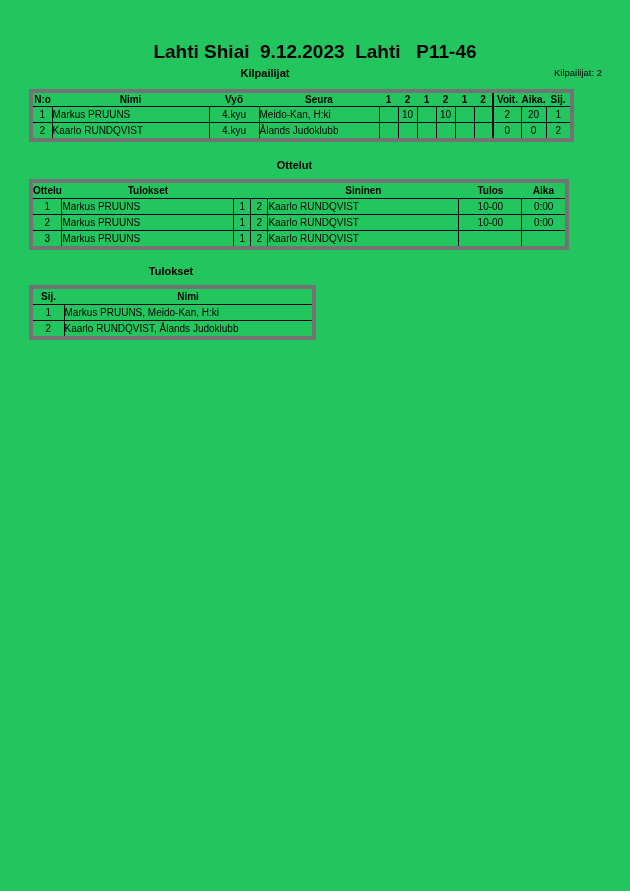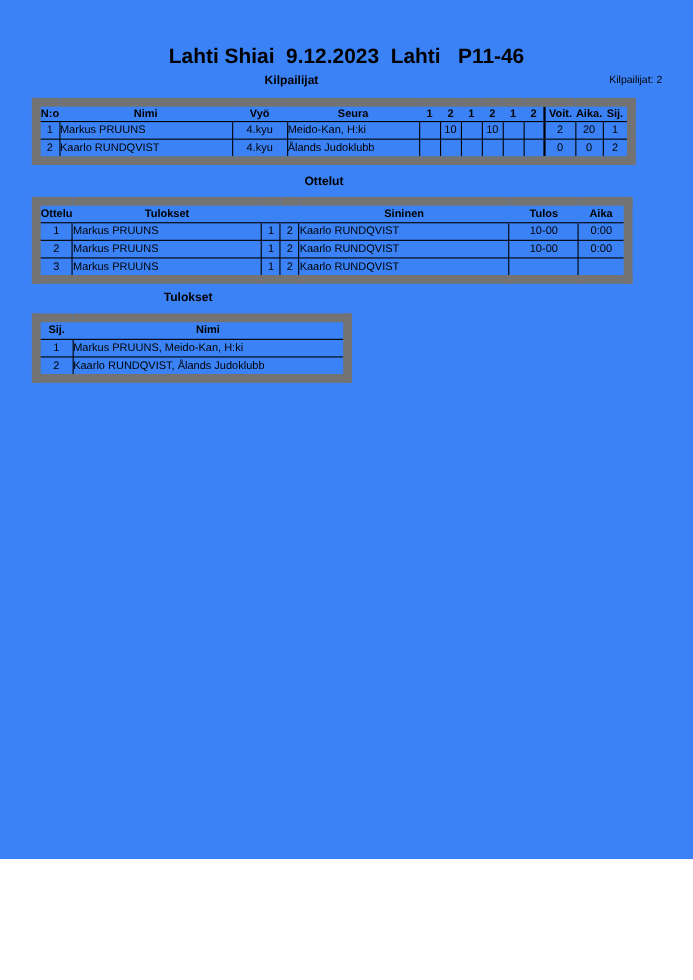--- a/index.html
+++ b/index.html
@@ -1,30 +1,30 @@
 <!DOCTYPE html>
 <html><head>
 <meta charset="utf-8">
 <style>
   html,body {margin:0; padding:0; background:#fff;}
-  .page {position:relative; width:630px; height:781px; background:#3b82f6;
+  .page {position:relative; width:630px; height:891px; background:#22c55e;
          font-family:"Liberation Sans","DejaVu Sans",sans-serif; color:#000; overflow:hidden;}
 
   .title {position:absolute; top:41px; left:0; width:630px; text-align:center;
           font-weight:bold; font-size:19px; white-space:pre;}
 
   .sec-label {position:absolute; font-weight:bold; font-size:11px; text-align:center;}
   #lbl-kilpailijat {top:67px; left:30px; width:470px;}
   #lbl-ottelut     {top:159px; left:29px; width:531px;}
   #lbl-tulokset    {top:265px; left:29px; width:284px;}
 
   .count {position:absolute; top:67px; right:28px; font-size:9.5px;}
 
   table.t {position:absolute; border-collapse:collapse; table-layout:fixed;
-           font-size:10px; border:8px solid #737373;padding-left:18px;}
+           font-size:10px; border:4px solid #737373;padding-left:18px;}
   .t td {border:1px solid #000; padding:0; overflow:hidden; white-space:nowrap;
          height:15px; line-height:15px;}
   .t th {border:0; border-bottom:1px solid #000; padding:0; overflow:hidden; white-space:nowrap;
          font-weight:bold; text-align:center; height:13px; line-height:13px; font-size:10px;}
   #t2 th, #t3 th {height:15px; line-height:15px;}
 
   .bL2 {border-left:2px solid #000 !important;}
   .l  {text-align:left; padding-left:6px;}
   .l8 {text-align:left; padding-left:8px;margin-left:44px;}
   .c  {text-align:center;}

